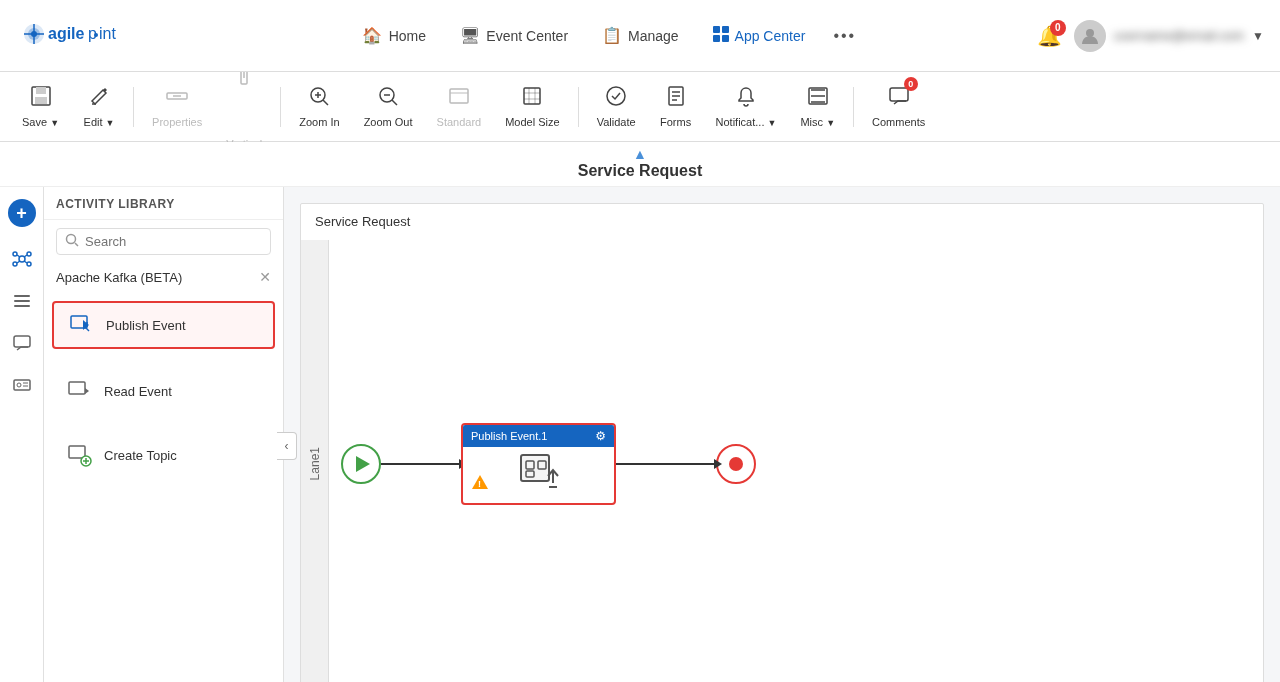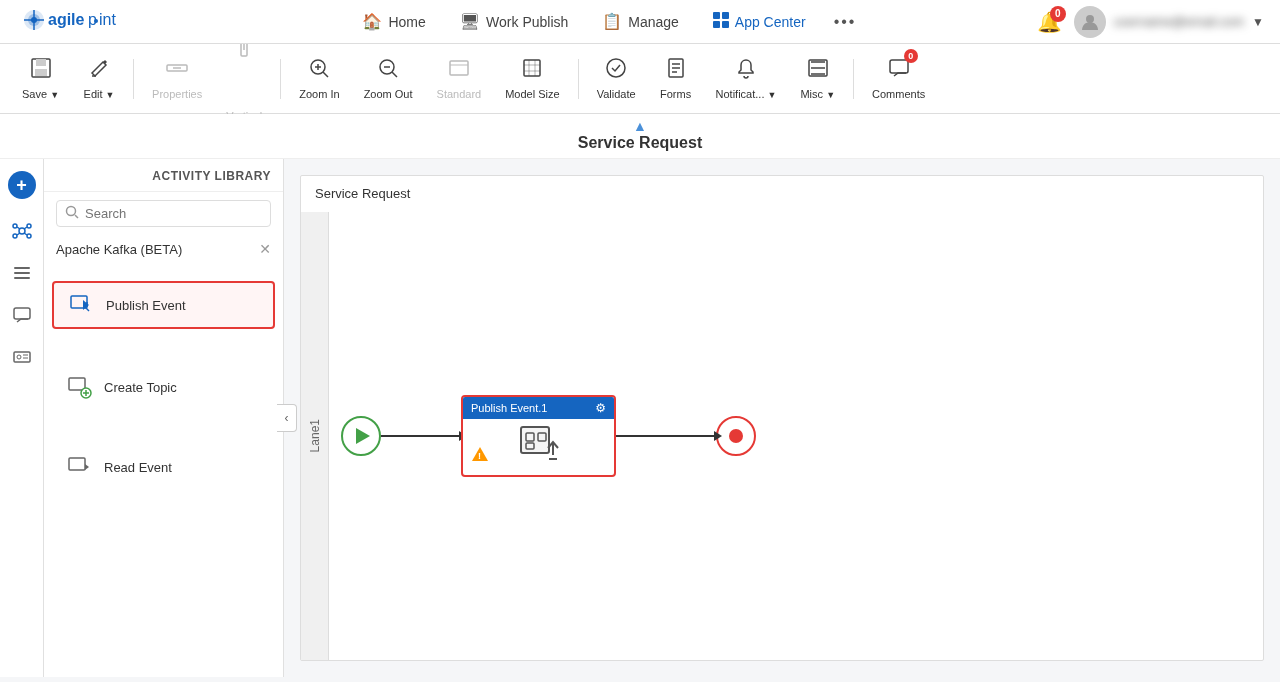--- a/index.html
+++ b/index.html
@@ -4,21 +4,21 @@
   <style>
     * { box-sizing: border-box; margin: 0; padding: 0; }
     body { font-family: 'Segoe UI', Arial, sans-serif; background: #f5f6f8; overflow: hidden; }
 
     
     .top-nav {
       display: flex;
       align-items: center;
       background: #fff;
       border-bottom: 1px solid #ddd;
-      height: 44px;
+      height: 72px;
       padding: 8px 16px;
       position: relative;
       z-index: 10;
     }
     .logo {
       width: 130px;
       margin-right: 30px;
     }
     .logo svg { width: 130px; height: 36px; }
     .nav-items {
@@ -178,21 +178,21 @@
     .activity-panel {
       width: 240px;
       background: #fff;
       border-right: 1px solid #e0e0e0;
       display: flex;
       flex-direction: column;
     }
     .activity-header {
       display: flex;
       align-items: center;
-      justify-content: flex-end;
+      justify-content: flex-start;
       padding: 10px 12px 8px;
       border-bottom: 1px solid #eee;
     }
     .activity-title {
       font-size: 12px;
       font-weight: 700;
       color: #555;
       letter-spacing: 0.5px;
       text-transform: uppercase;
     }
@@ -232,21 +232,21 @@
 
     .activity-item {
       display: flex;
       align-items: center;
       gap: 10px;
       padding: 8px 14px;
       cursor: pointer;
       font-size: 13px;
       color: #333;
       border-radius: 4px;
-      margin: 18px 8px;
+      margin: 10px 8px;
       text-align: center;
     }
     .activity-item.selected {
       border: 2px solid #e53935;
       background: #fff5f5;
       border-radius: 4px;
     }
     .activity-icon {
       width: 28px;
       height: 28px;
@@ -451,21 +451,21 @@
     </svg>
   </div>
 
   <div class="nav-items">
     <div class="nav-item">
       <span class="nav-icon">🏠</span>
       <span>Home</span>
     </div>
     <div class="nav-item">
       <span class="nav-icon">🖥</span>
-      <span>Work Publish</span>
+      <span>Event Center</span>
     </div>
     <div class="nav-item">
       <span class="nav-icon">📋</span>
       <span>Manage</span>
     </div>
     <div class="nav-item">
       <span class="nav-icon">
         <svg width="16" height="16" viewBox="0 0 16 16" fill="#1565c0">
           <rect x="0" y="0" width="7" height="7" rx="1" fill="#1565c0"></rect>
           <rect x="9" y="0" width="7" height="7" rx="1" fill="#1565c0"></rect>
@@ -724,36 +724,36 @@
           <path d="M17 16l4 4" stroke="#1565c0" stroke-width="1.5"></path>
         </svg>
       </span>
       <span>Publish Event</span>
     </div>
 
     <div class="activity-item">
       <span class="activity-icon">
         <svg width="28" height="28" viewBox="0 0 28 28" fill="none">
           <rect x="3" y="5" width="16" height="12" rx="1" stroke="#666" stroke-width="1.5" fill="none"></rect>
+          <path d="M19 11l4 3-4 3z" fill="#666"></path>
+        </svg>
+      </span>
+      <span>Read Event</span>
+    </div>
+
+    <div class="activity-item">
+      <span class="activity-icon">
+        <svg width="28" height="28" viewBox="0 0 28 28" fill="none">
+          <rect x="3" y="5" width="16" height="12" rx="1" stroke="#666" stroke-width="1.5" fill="none"></rect>
           <circle cx="20" cy="20" r="5" fill="#fff" stroke="#43a047" stroke-width="1.5"></circle>
           <line x1="20" y1="17" x2="20" y2="23" stroke="#43a047" stroke-width="1.5"></line>
           <line x1="17" y1="20" x2="23" y2="20" stroke="#43a047" stroke-width="1.5"></line>
         </svg>
       </span>
       <span>Create Topic</span>
-    </div>
-
-    <div class="activity-item">
-      <span class="activity-icon">
-        <svg width="28" height="28" viewBox="0 0 28 28" fill="none">
-          <rect x="3" y="5" width="16" height="12" rx="1" stroke="#666" stroke-width="1.5" fill="none"></rect>
-          <path d="M19 11l4 3-4 3z" fill="#666"></path>
-        </svg>
-      </span>
-      <span>Read Event</span>
     </div>
 
     <div class="collapse-panel">
       <span>‹</span>
     </div>
   </div>
 
   <div class="canvas-area">
     <div class="canvas-panel">
       <div class="canvas-label">Service Request</div>

